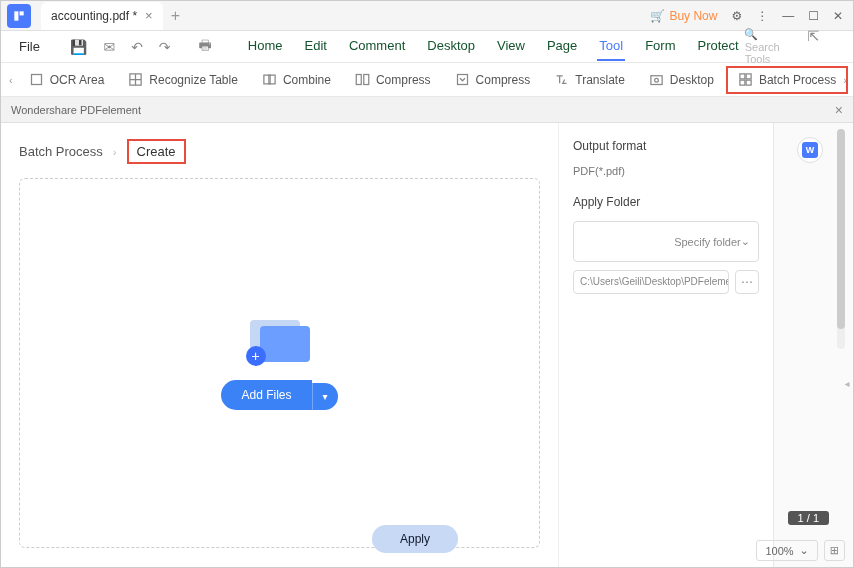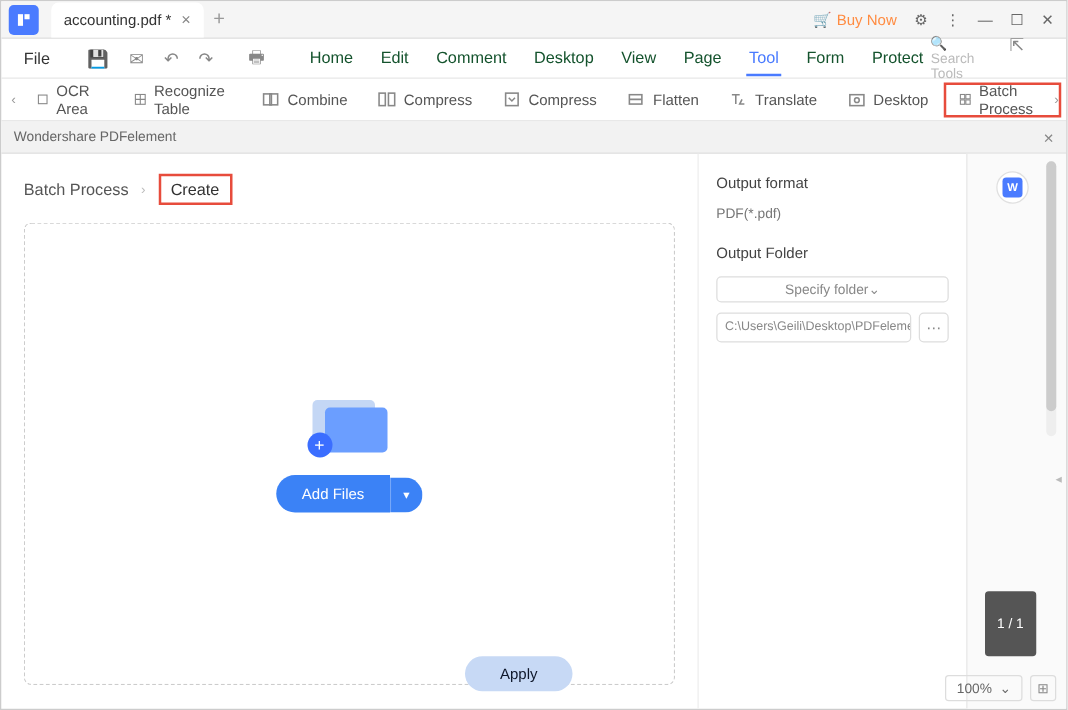--- a/index.html
+++ b/index.html
@@ -38,32 +38,32 @@
 .folder-back{position:absolute;width:50px;height:38px;background:#c4d7f5;border-radius:4px;top:4px;left:0}
 .folder-front{position:absolute;width:50px;height:36px;background:#6b9eff;border-radius:4px;top:10px;left:10px}
 .folder-plus{position:absolute;width:20px;height:20px;background:#3b6eff;border-radius:50%;bottom:-2px;left:-4px;color:#fff;display:flex;align-items:center;justify-content:center;font-size:14px}
 .drop-text{font-size:14px;color:#666}
 .add-files-wrap{display:flex;align-items:flex-end}
 .add-files-btn{background:#3b82f6;color:#fff;border:none;padding:8px 20px;border-radius:16px 0 0 16px;font-size:12px;cursor:pointer}
 .add-files-drop{background:#3b82f6;color:#fff;border:none;padding:8px 10px;border-radius:0 16px 16px 0;font-size:10px;cursor:pointer;border-left:1px solid rgba(255,255,255,0.3)}
 .right-panel{width:215px;padding:16px 14px;font-size:12px;color:#555;border-left:1px solid #eee}
 .rp-label{font-weight:500;color:#444;margin-bottom:12px;font-size:12px}
 .rp-value{color:#777;margin-bottom:18px;font-size:11px}
-.rp-select{width:100%;border:1px solid #ddd;border-radius:4px;padding:3px 8px;font-size:11px;color:#888;background:#fff;margin-bottom:8px;display:flex;justify-content:center;align-items:center;cursor:pointer}
+.rp-select{width:100%;border:1px solid #ddd;border-radius:4px;padding:13px 8px;font-size:11px;color:#888;background:#fff;margin-bottom:8px;display:flex;justify-content:flex-end;align-items:center;cursor:pointer}
 .rp-path-row{display:flex;gap:6px}
 .rp-path{flex:1;border:1px solid #ddd;border-radius:4px;padding:5px 6px;font-size:10px;color:#888;overflow:hidden;white-space:nowrap}
 .rp-browse{width:24px;height:24px;border:1px solid #ddd;border-radius:4px;display:flex;align-items:center;justify-content:center;color:#888;cursor:pointer;font-size:12px}
 .sidebar-right{width:80px;border-left:1px solid #e8e8e8;background:#fafafa;position:relative}
 .word-badge{position:absolute;top:14px;right:30px;width:26px;height:26px;border-radius:50%;background:#fff;border:1px solid #e0e0e0;display:flex;align-items:center;justify-content:center}
 .word-badge-inner{width:16px;height:16px;background:#4a7bff;border-radius:3px;color:#fff;font-size:9px;display:flex;align-items:center;justify-content:center;font-weight:bold}
 .scrollbar-track{position:absolute;right:8px;top:6px;width:8px;height:220px;background:#eee;border-radius:4px}
 .scrollbar-thumb{width:8px;height:200px;background:#ccc;border-radius:4px}
 .expand-handle{position:absolute;right:0;top:240px;width:12px;height:40px;color:#bbb;display:flex;align-items:center;justify-content:center;font-size:10px;cursor:pointer}
 .apply-btn{position:absolute;right:100px;bottom:14px;background:#c7d9f5;color:#0f172a;border:none;padding:7px 28px;border-radius:16px;font-size:12px;cursor:pointer}
-.page-badge{background:#555;color:#fff;font-size:11px;padding:20px 10px;border-radius:3px;position:absolute;right:24px;bottom:42px}
+.page-badge{background:#555;color:#fff;font-size:11px;padding:1px 10px;border-radius:3px;position:absolute;right:24px;bottom:42px}
 .zoom{border:1px solid #ddd;border-radius:3px;padding:3px 8px;font-size:11px;color:#666;display:flex;align-items:center;gap:6px}
 .fit-icon{border:1px solid #ddd;border-radius:3px;padding:3px 5px;color:#888;cursor:pointer;font-size:11px}
 </style>
 </head>
 <body>
 
 <div class="titlebar">
   <div class="app-icon">
       <svg width="14" height="14" viewBox="0 0 24 24" fill="#fff">
         <rect x="4" y="4" width="7" height="16"></rect>
@@ -145,27 +145,20 @@
     </div>
   <div class="tool-item">
       <svg viewBox="0 0 24 24" fill="none" stroke="#888" stroke-width="2">
         <rect x="4" y="4" width="16" height="16"></rect>
         <path d="M8 10l4 4 4-4"></path>
       </svg>
       <span>Compress</span>
     </div>
   <div class="tool-item">
       <svg viewBox="0 0 24 24" fill="none" stroke="#888" stroke-width="2">
-        <rect x="4" y="6" width="16" height="12"></rect>
-        <path d="M4 12h16"></path>
-      </svg>
-      <span>Flatten</span>
-    </div>
-  <div class="tool-item">
-      <svg viewBox="0 0 24 24" fill="none" stroke="#888" stroke-width="2">
         <path d="M4 6h10M9 6v12M14 18h6M17 12l-3 6 6 0"></path>
       </svg>
       <span>Translate</span>
     </div>
   <div class="tool-item">
       <svg viewBox="0 0 24 24" fill="none" stroke="#888" stroke-width="2">
         <rect x="3" y="6" width="18" height="14"></rect>
         <circle cx="12" cy="13" r="3"></circle>
       </svg>
       <span>Desktop</span>
@@ -204,21 +197,21 @@
         <button class="add-files-btn">Add Files</button>
         <button class="add-files-drop">▾</button>
       </div>
     </div>
     <button class="apply-btn">Apply</button>
   </div>
 
   <div class="right-panel">
     <div class="rp-label">Output format</div>
     <div class="rp-value">PDF(*.pdf)</div>
-    <div class="rp-label">Output Folder</div>
+    <div class="rp-label">Apply Folder</div>
     <div class="rp-select">
         <span>Specify folder</span>
         <span>⌄</span>
       </div>
     <div class="rp-path-row">
       <div class="rp-path">C:\Users\Geili\Desktop\PDFelement\Cr</div>
       <div class="rp-browse">⋯</div>
     </div>
   </div>
 

